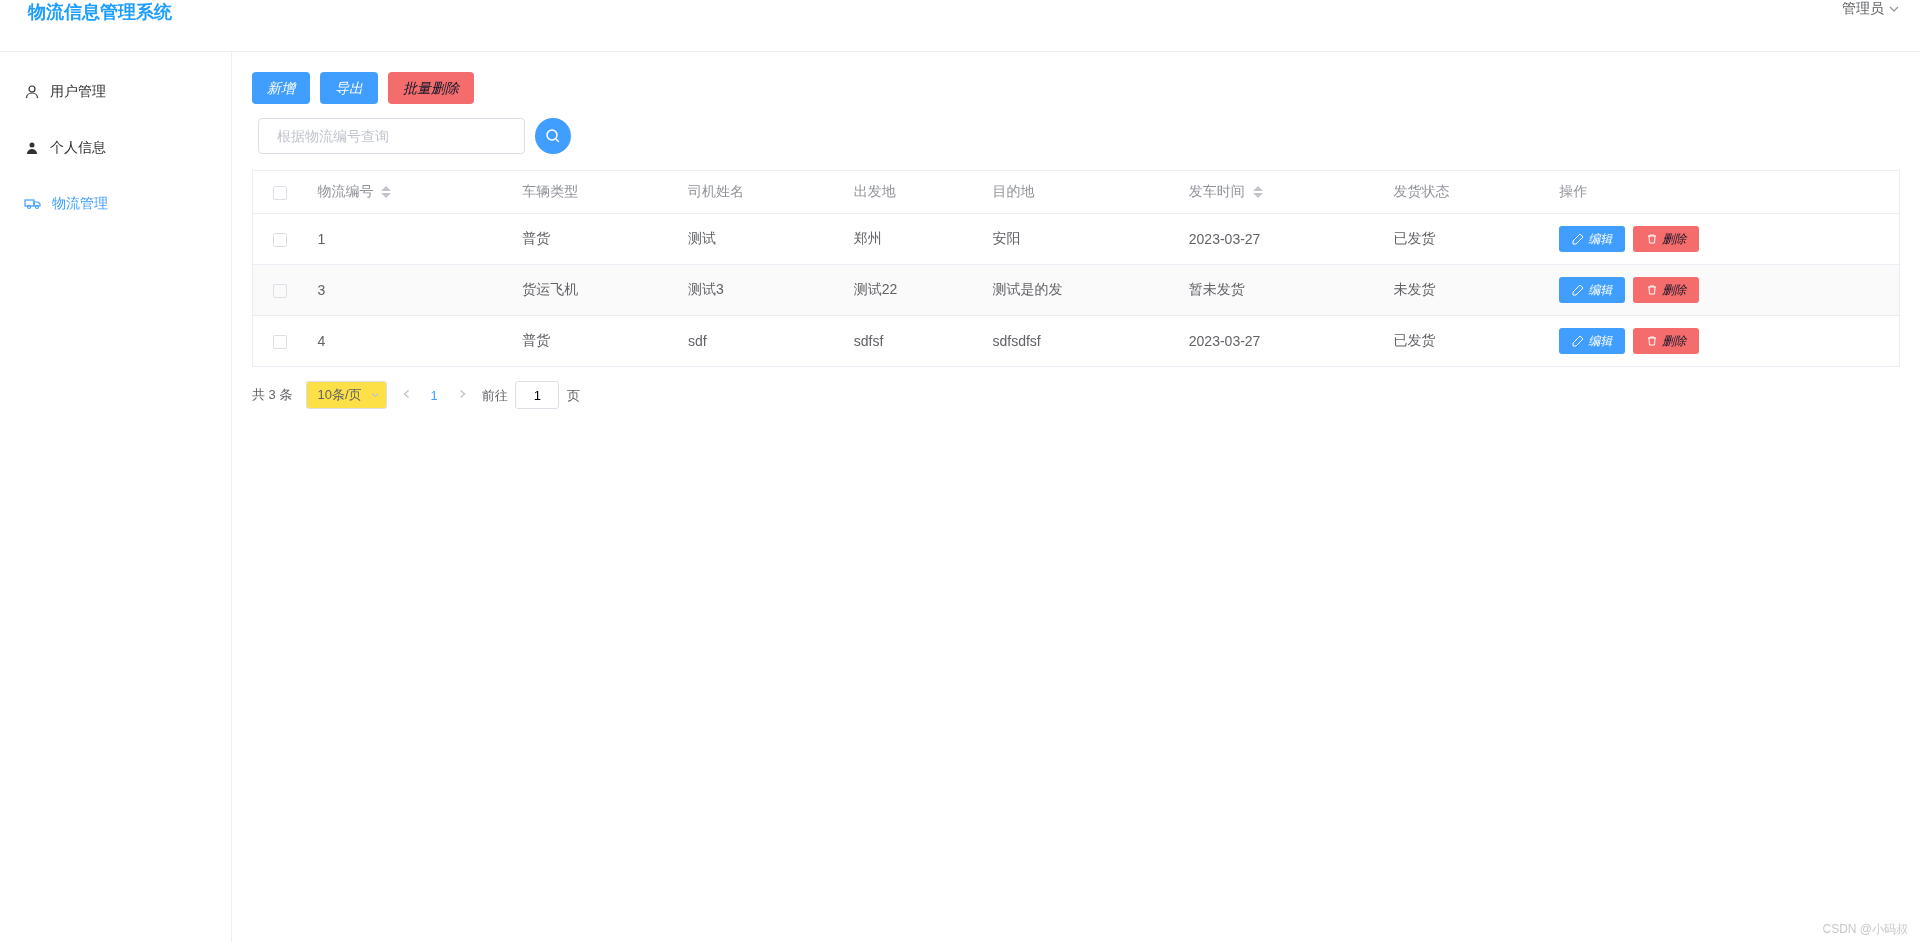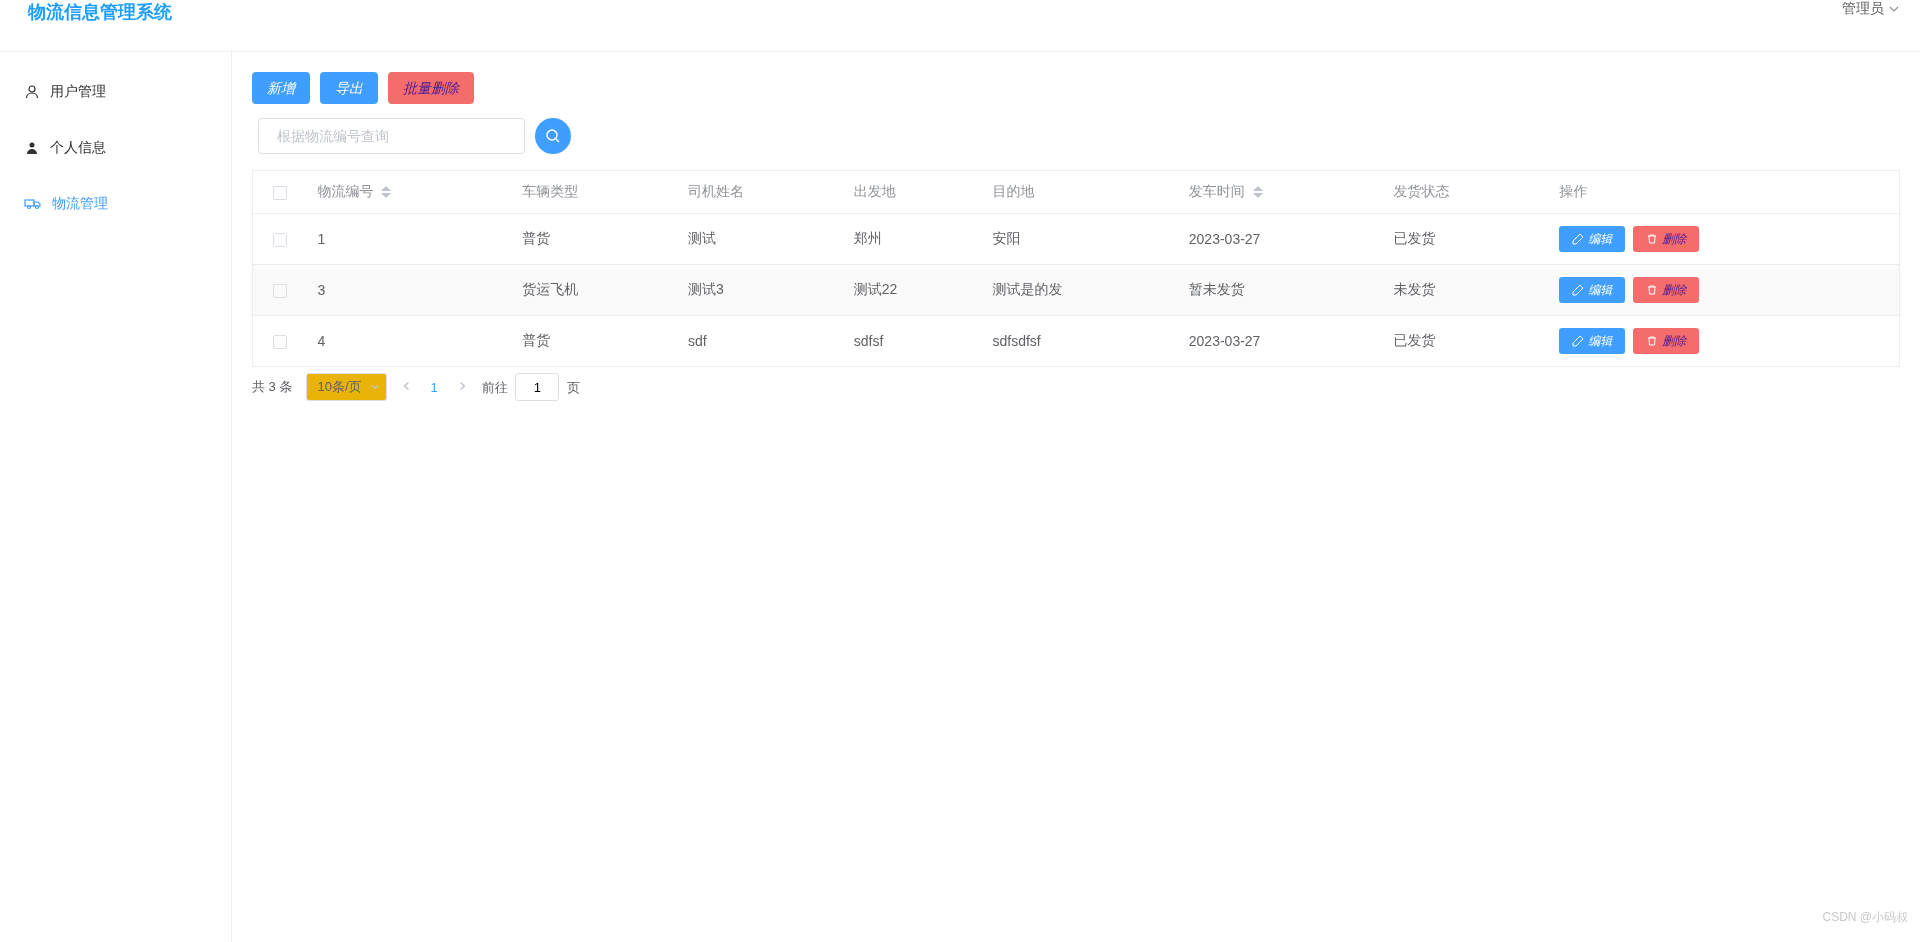--- a/index.html
+++ b/index.html
@@ -59,21 +59,21 @@
       padding: 9px 15px;
       border-radius: 4px;
       border: none;
       font-size: 14px;
       cursor: pointer;
       line-height: 1;
       white-space: nowrap;
       font-style: italic;
     }
     .btn-primary { background: #409eff; color: #fff; }
-    .btn-danger  { background: #f56c6c; color: #4c1d95; }
+    .btn-danger  { background: #f56c6c; color: #0f172a; }
     .btn-small   { padding: 7px 13px; font-size: 12px; border-radius: 3px; }
     .btn svg { margin-right: 4px; }
     .search-row { display: flex; gap: 10px; margin-bottom: 16px; align-items: center; }
     .search-input {
       width: 267px;
       height: 36px;
       padding: 0 18px;
       border: 1px solid #dcdfe6;
       border-radius: 4px;
       font-size: 14px;
@@ -124,52 +124,52 @@
       border-left: 5px solid transparent;
       border-right: 5px solid transparent;
     }
     .sort-caret .up { border-bottom: 5px solid #c0c4cc; margin-bottom: 2px; }
     .sort-caret .down { border-top: 5px solid #c0c4cc; }
     .actions-cell { display: flex; gap: 8px; }
     .pagination {
       display: flex;
       align-items: center;
       gap: 14px;
-      margin-top: 6px;
+      margin-top: 14px;
       font-size: 13px;
       color: #606266;
     }
     .page-size-select {
       height: 28px;
       padding: 0 24px 0 10px;
       border: 1px solid #dcdfe6;
       border-radius: 3px;
       font-size: 13px;
       color: #606266;
       position: relative;
       display: inline-flex;
       align-items: center;
       cursor: pointer;
-      background: #eab308;
+      background: #fde047;
     }
     .page-size-select svg { position: absolute; right: 6px; }
     .pager-nav { display: flex; align-items: center; gap: 18px; }
     .pager-arrow { cursor: pointer; color: #c0c4cc; }
     .pager-current { color: #409eff; font-weight: 500; cursor: pointer; }
     .jump-input {
       width: 44px; height: 28px;
       border: 1px solid #dcdfe6;
       border-radius: 3px;
       text-align: center;
       font-size: 13px;
       margin: 0 4px;
     }
     .watermark {
       position: fixed;
-      bottom: 16px; right: 12px;
+      bottom: 4px; right: 12px;
       font-size: 12px;
       color: #c8c8c8;
     }
   </style>
 </head>
 <body>
 
 <div class="header">
   <div class="logo">物流信息管理系统</div>
   <div class="user-menu">

